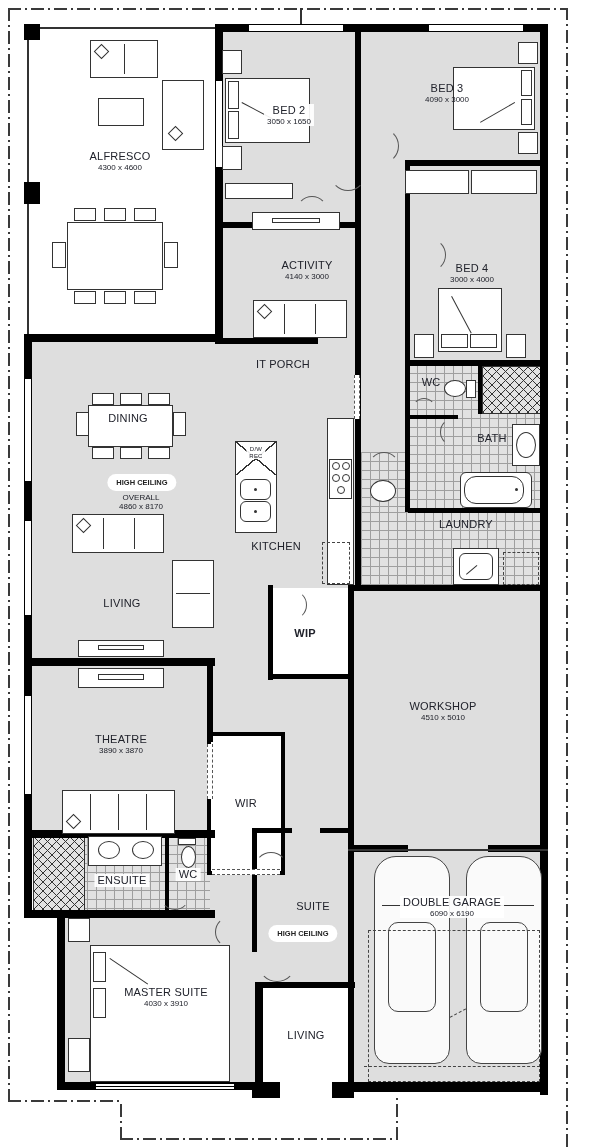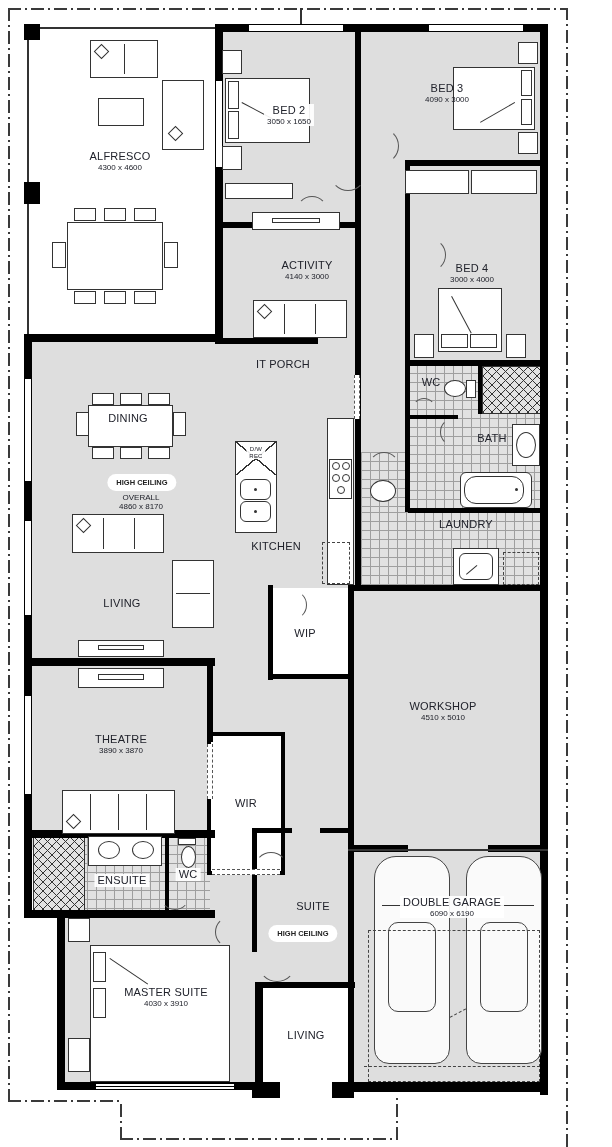--- a/index.html
+++ b/index.html
@@ -320,21 +320,21 @@
   </div>
   <div class="rlabel" style="left:431px;top:376px;">
     <span class="nm">WC</span>
   </div>
   <div class="rlabel" style="left:492px;top:432px;">
     <span class="nm">BATH</span>
   </div>
   <div class="rlabel" style="left:466px;top:518px;">
     <span class="nm">LAUNDRY</span>
   </div>
-  <div class="rlabel" style="left:305px;top:627px;">
+  <div class="rlabel" style="left:305px;top:627px;font-weight:bold;">
     <span class="nm">WIP</span>
   </div>
   <div class="rlabel" style="left:443px;top:700px;">
     <span class="nm">WORKSHOP</span>
       <span class="dm">4510 x 5010</span>
   </div>
   <div class="rlabel" style="left:121px;top:733px;">
     <span class="nm">THEATRE</span>
       <span class="dm">3890 x 3870</span>
   </div>

